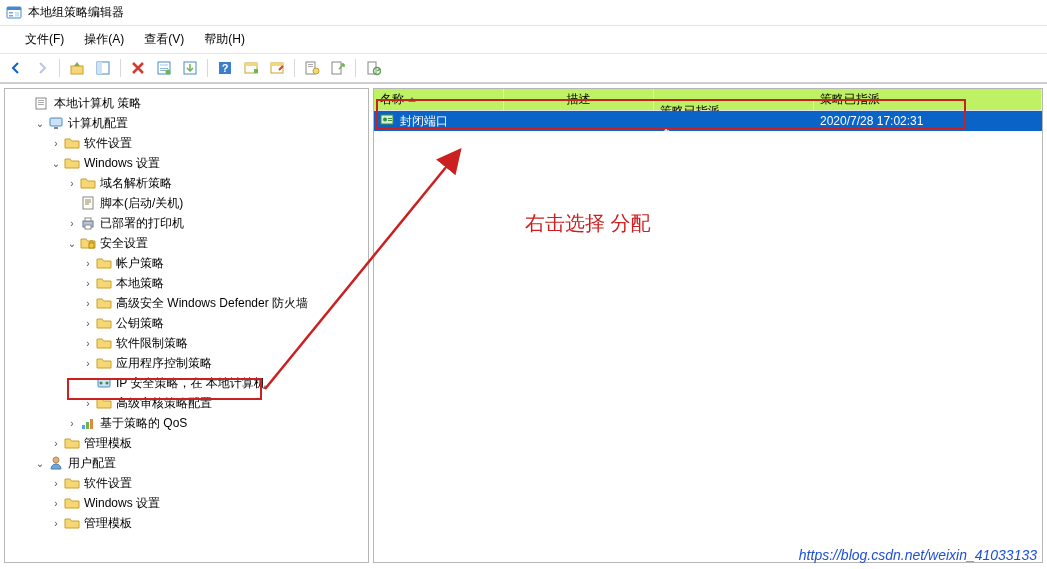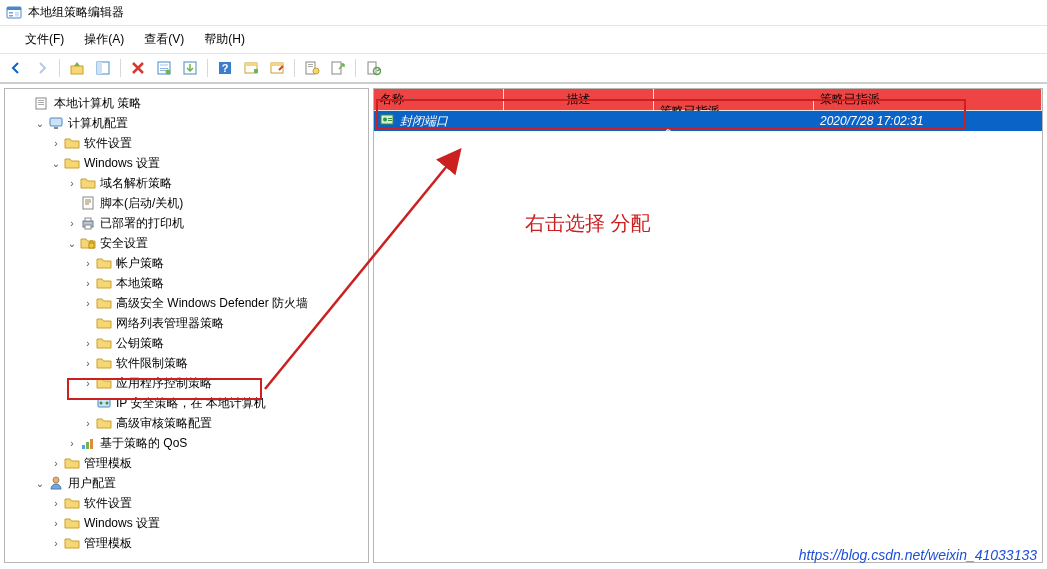--- a/index.html
+++ b/index.html
@@ -91,21 +91,21 @@
   .indent-1 { padding-left: 16px; }
   .indent-2 { padding-left: 32px; }
   .indent-3 { padding-left: 48px; }
   .indent-4 { padding-left: 64px; }
 
   .folder-icon svg, .generic-icon svg { display:block; }
 
   
   .list-header {
     display:flex;
-    background:#ef4444;
+    background:#bef264;
     border-bottom: 1px solid #e3e3e3;
     font-weight: normal;
     height: 22px;
     align-items:center;
   }
   .list-header .col {
     padding: 3px 6px;
     border-right: 1px solid #e8e8e8;
     font-size: 12px;
     color:#000;
@@ -118,21 +118,20 @@
   .list-body {
     position:relative;
   }
   .list-row {
     display:flex;
     height: 20px;
     align-items:center;
     background:#0a64c8;
     color:#fff;
     font-size:12px;
-    font-style:italic;
   }
   .list-row .col { padding: 2px 6px; display:flex; align-items:center; gap:4px;}
   .highlight-box {
     position:absolute;
     border: 2px solid #cc1f1f;
     pointer-events:none;
   }
   .tree-select-outline{
     position:absolute;
     border: 2px solid #cc1f1f;
@@ -391,29 +390,20 @@
         <span class="label">本地策略</span>
       </div>
       <div class="row indent-4">
         <span class="twisty">›</span>
         <span class="icon folder-icon">
             <svg width="16" height="16" viewBox="0 0 16 16">
               <path d="M1 4h5l1.5 2H15v7H1z" fill="#f7d774" stroke="#caa22d"></path>
             </svg>
           </span>
         <span class="label">高级安全 Windows Defender 防火墙</span>
-      </div>
-      <div class="row indent-4">
-        <span class="twisty"></span>
-        <span class="icon folder-icon">
-            <svg width="16" height="16" viewBox="0 0 16 16">
-              <path d="M1 4h5l1.5 2H15v7H1z" fill="#f7d774" stroke="#caa22d"></path>
-            </svg>
-          </span>
-        <span class="label">网络列表管理器策略</span>
       </div>
       <div class="row indent-4">
         <span class="twisty">›</span>
         <span class="icon folder-icon">
             <svg width="16" height="16" viewBox="0 0 16 16">
               <path d="M1 4h5l1.5 2H15v7H1z" fill="#f7d774" stroke="#caa22d"></path>
             </svg>
           </span>
         <span class="label">公钥策略</span>
       </div>

